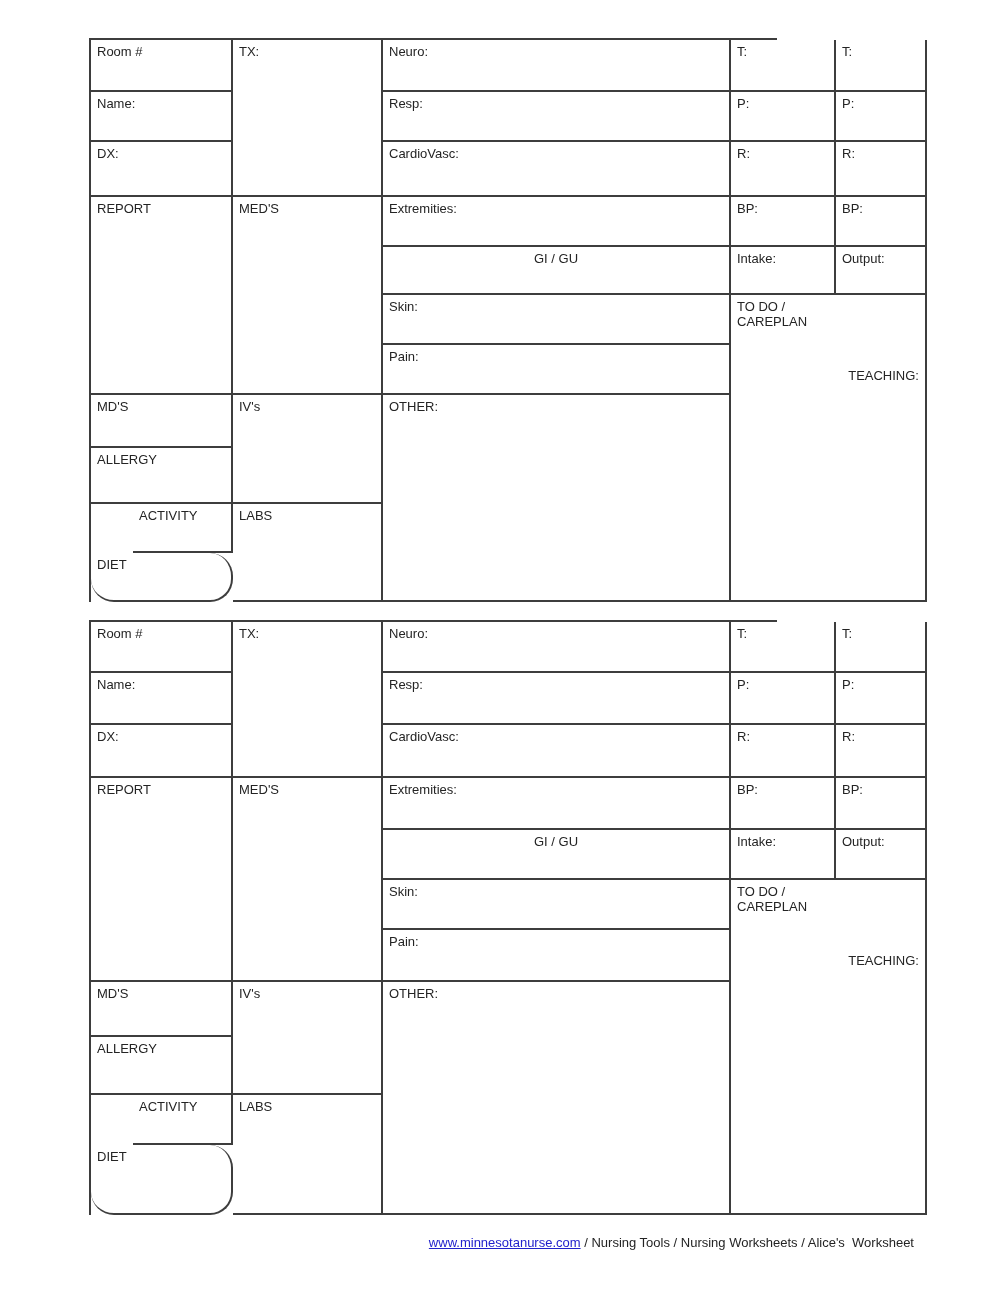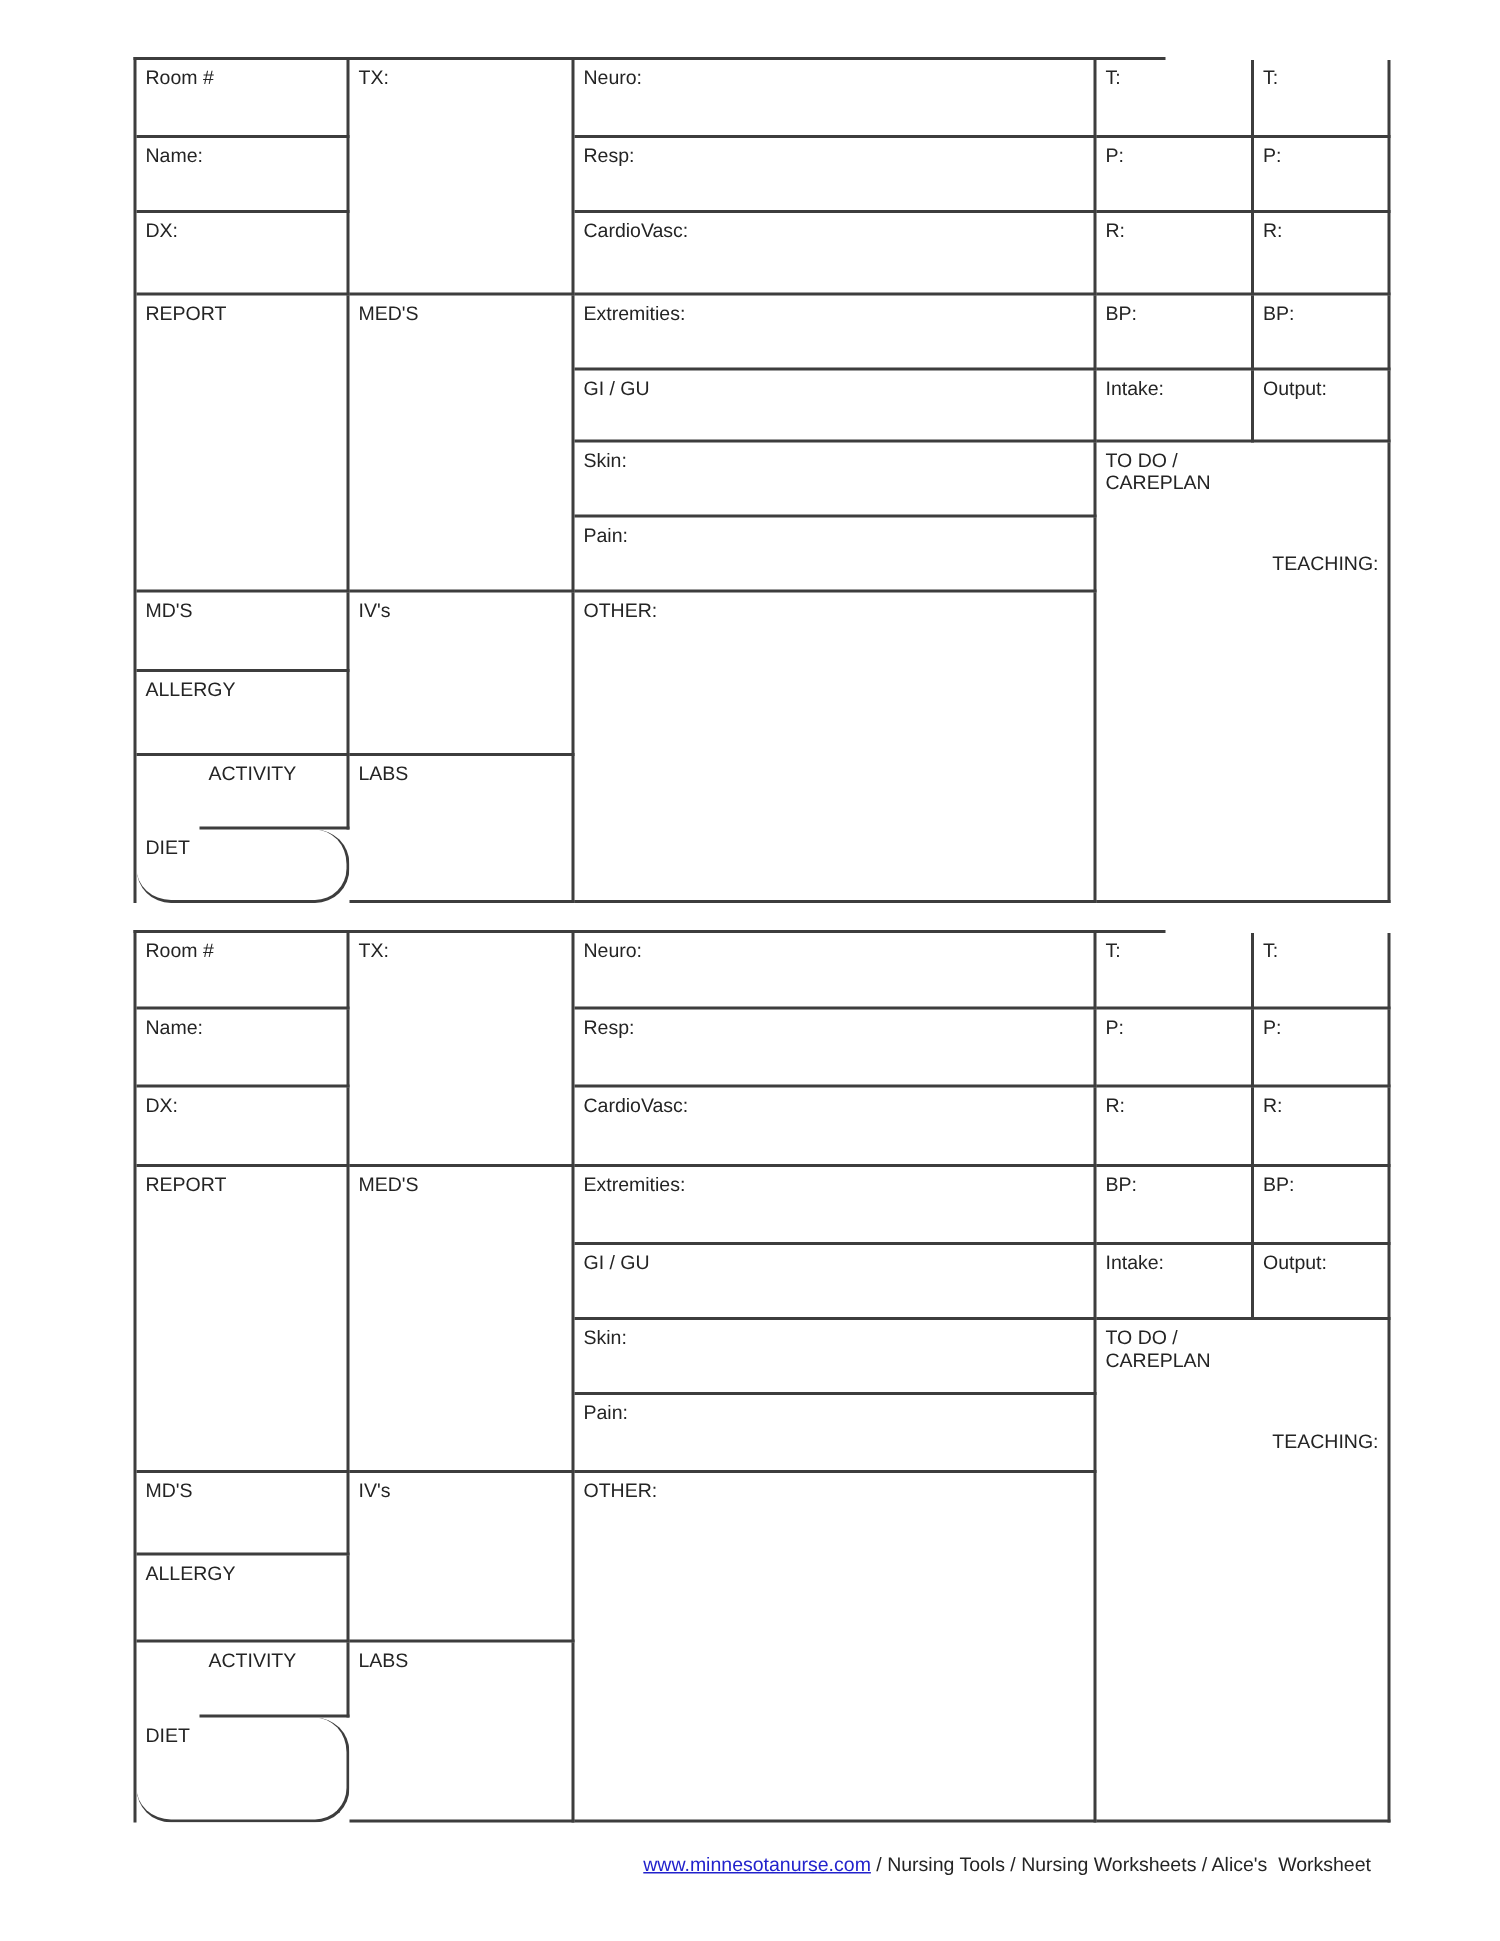--- a/index.html
+++ b/index.html
@@ -52,21 +52,21 @@
   
   .tx{grid-area:1/2/4/3;}
   .meds{grid-area:4/2/8/3;}
   .ivs{grid-area:8/2/10/3;}
   .labs{grid-area:10/2/12/3;}
   
   .neuro{grid-area:1/3/2/4;}
   .resp{grid-area:2/3/3/4;}
   .cardio{grid-area:3/3/4/4;}
   .extrem{grid-area:4/3/5/4;}
-  .gigu{grid-area:5/3/6/4;}
+  .gigu{grid-area:5/3/6/4;text-align:center;}
   .skin{grid-area:6/3/7/4;}
   .pain{grid-area:7/3/8/4;}
   .other{grid-area:8/3/12/4;}
   
   .t1{grid-area:1/4/2/5;}  .t2{grid-area:1/5/2/6;}
   .p1{grid-area:2/4/3/5;}  .p2{grid-area:2/5/3/6;}
   .r1{grid-area:3/4/4/5;}  .r2{grid-area:3/5/4/6;}
   .bp1{grid-area:4/4/5/5;} .bp2{grid-area:4/5/5/6;}
   .intake{grid-area:5/4/6/5;} .output{grid-area:5/5/6/6;}
   .todo{grid-area:6/4/12/6;display:flex;}

